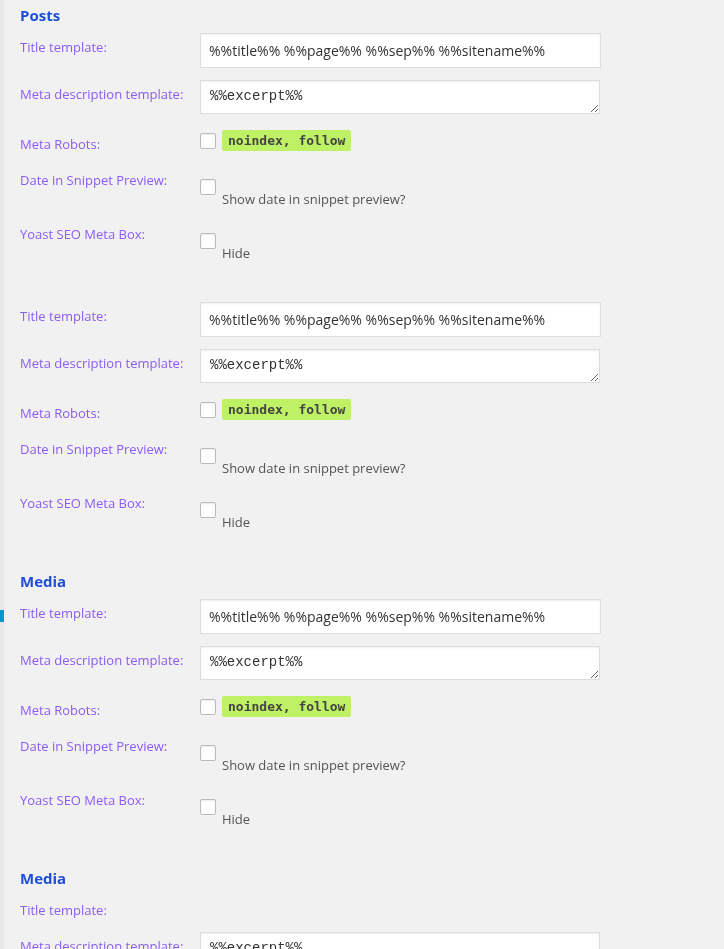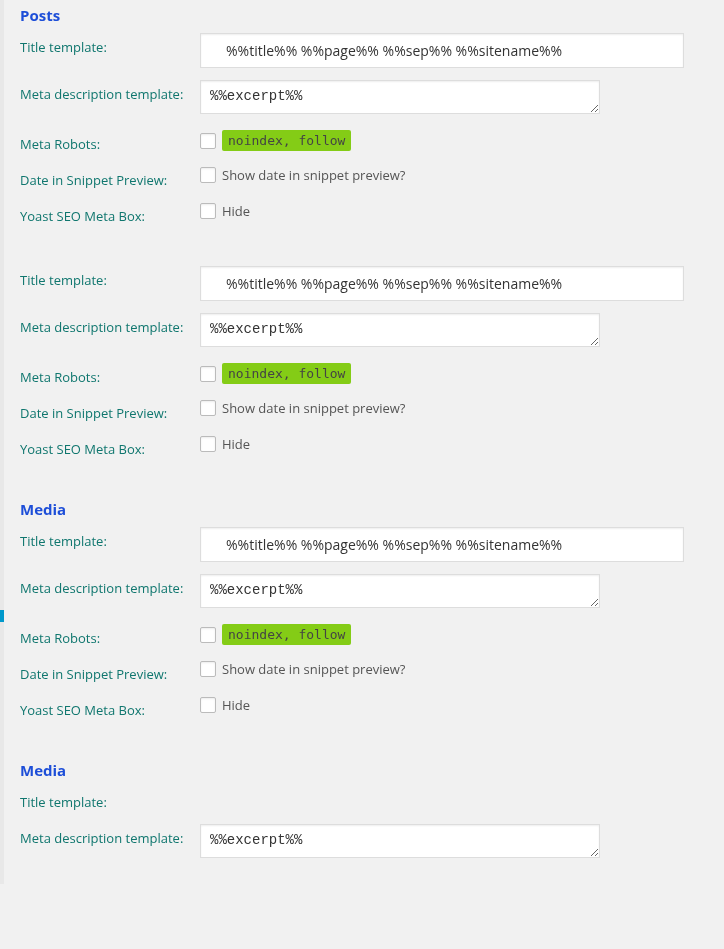--- a/index.html
+++ b/index.html
@@ -36,29 +36,29 @@
     .row {
       display: flex;
       align-items: flex-start;
       margin-bottom: 12px;
       min-height: 24px;
     }
     .label {
       width: 180px;
       flex-shrink: 0;
       padding-top: 5px;
-      color: #0f766e;
+      color: #8b5cf6;
       font-size: 13px;
     }
     .control {
       flex: 1;
     }
     input[type="text"] {
-      width: 484px;
-      padding: 7px 25px;
+      width: 401px;
+      padding: 7px 8px;
       border: 1px solid #ddd;
       box-shadow: inset 0 1px 2px rgba(0,0,0,0.07);
       font-size: 14px;
       color: #333;
       background: #fff;
       font-family: inherit;
     }
     textarea {
       width: 400px;
       height: 34px;
@@ -83,28 +83,30 @@
       border-radius: 2px;
       background: #fff;
       appearance: none;
       -webkit-appearance: none;
       box-shadow: inset 0 1px 2px rgba(0,0,0,0.08);
       cursor: pointer;
     }
     .code-badge {
       font-family: Consolas, Monaco, monospace;
       font-size: 13px;
-      background: #84cc16;
+      background: #bef264;
       color: #444;
       padding: 3px 6px;
       border-radius: 2px;
+      font-weight: bold;
     }
     .check-text {
       color: #555;
       font-size: 13px;
+      margin-top: 24px;
     }
     .accent-left {
       position: absolute;
       left: 0;
       width: 4px;
       height: 12px;
       background: #0099cc;
     }
   </style>
 </head>

